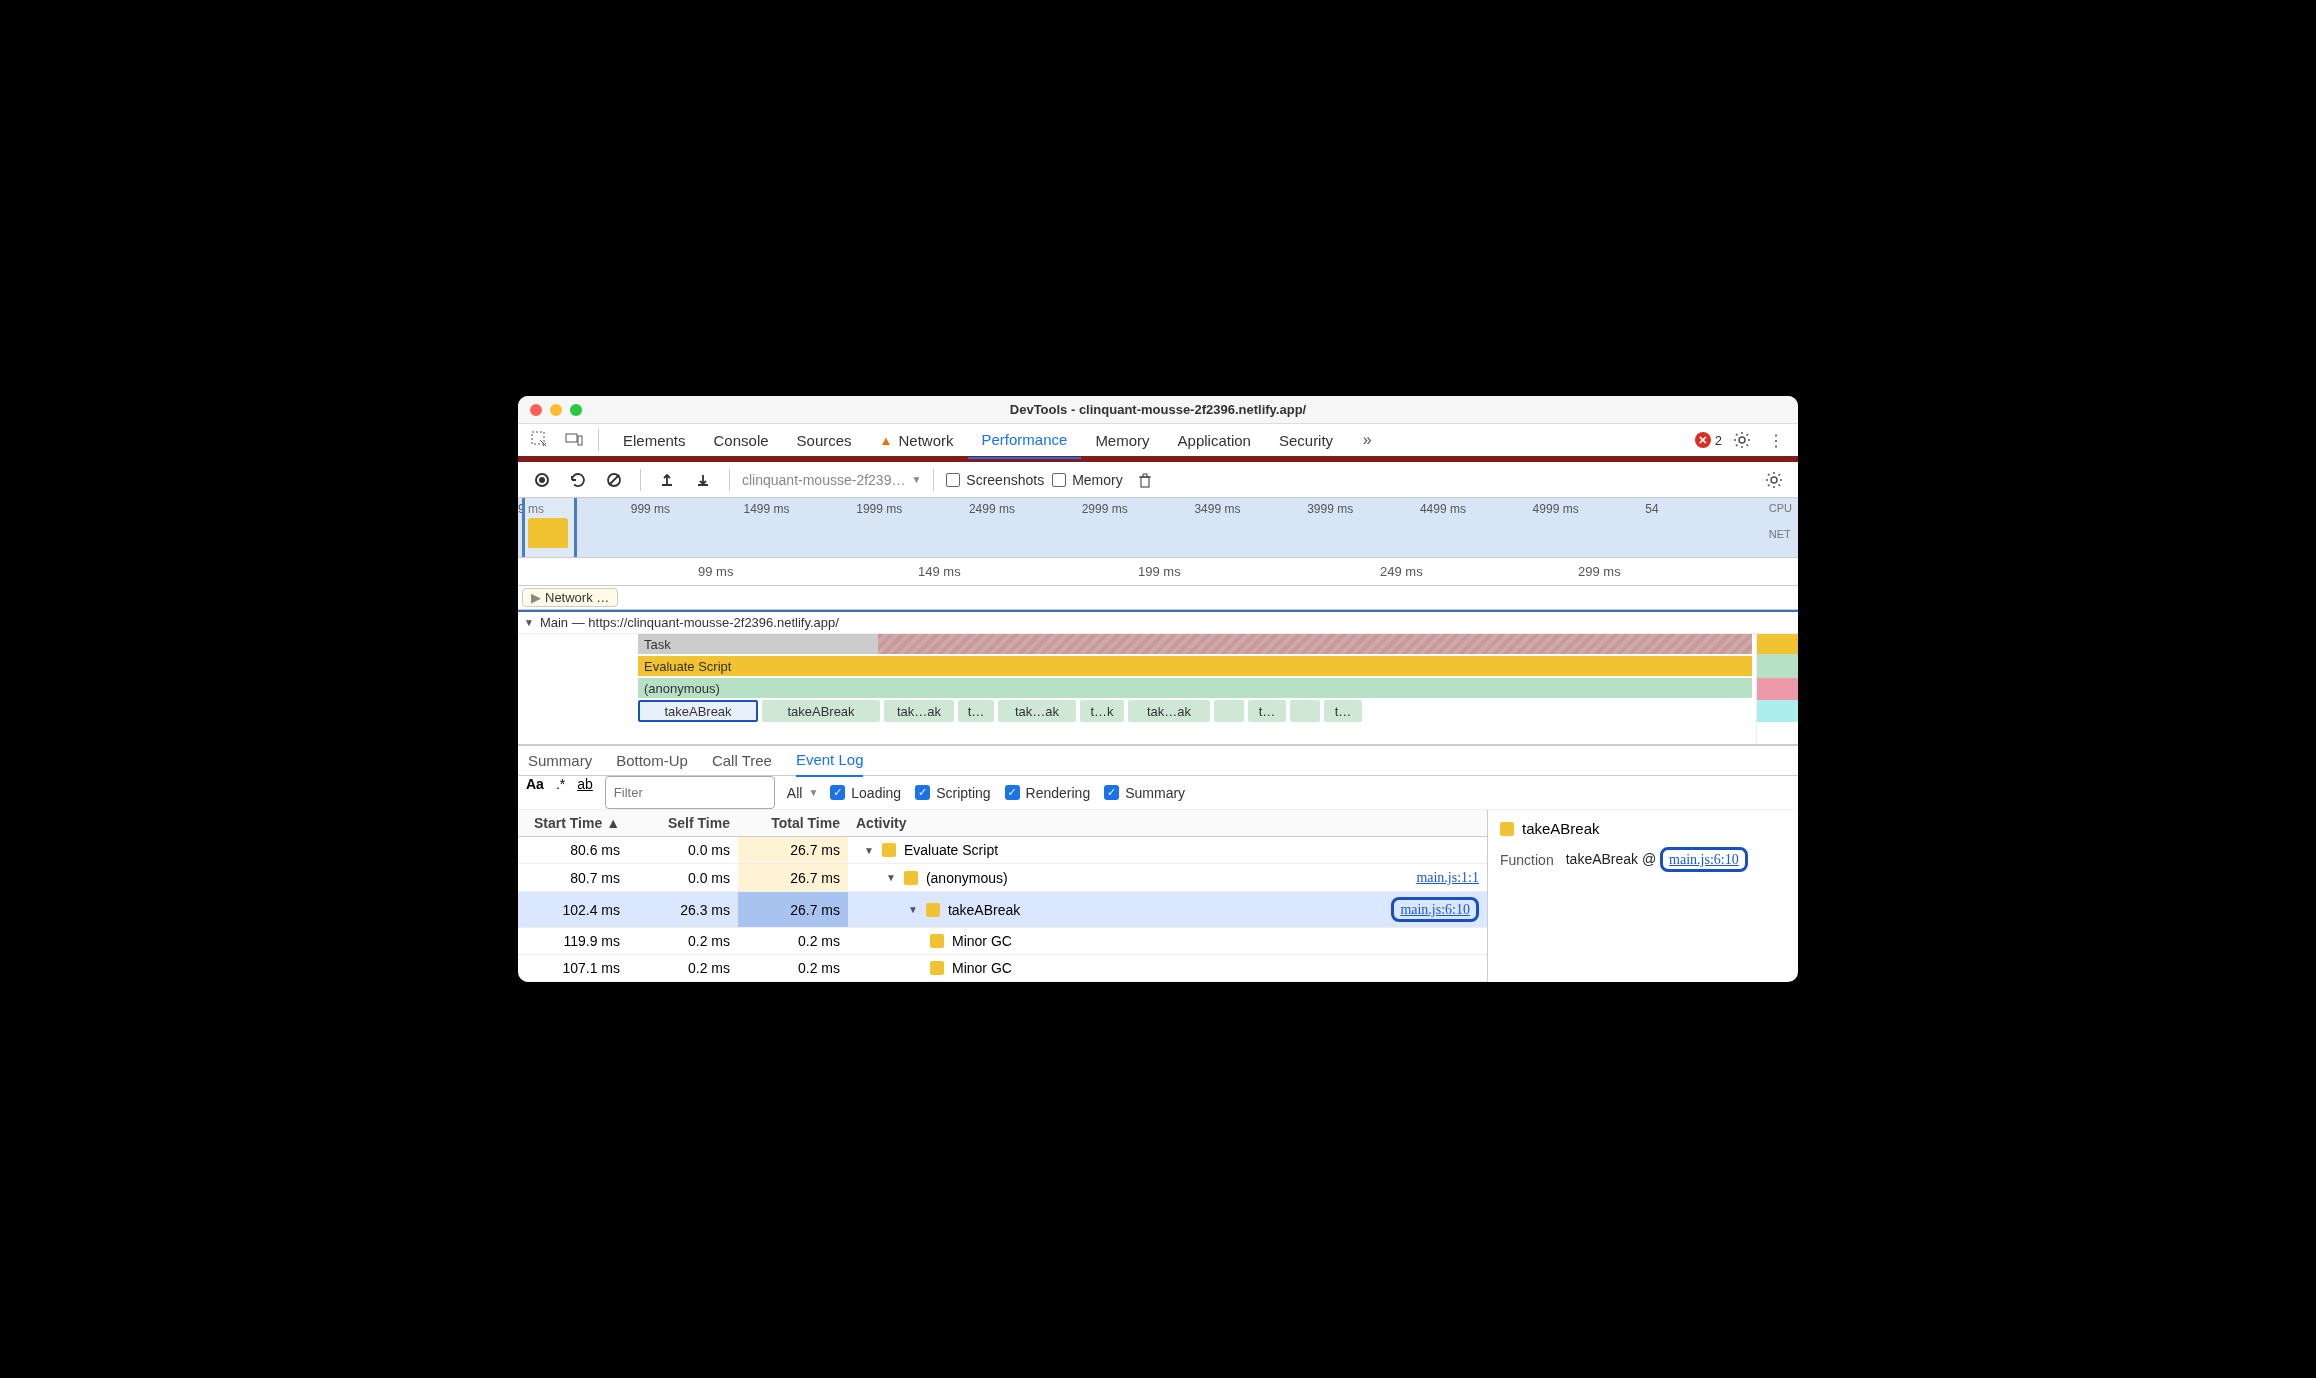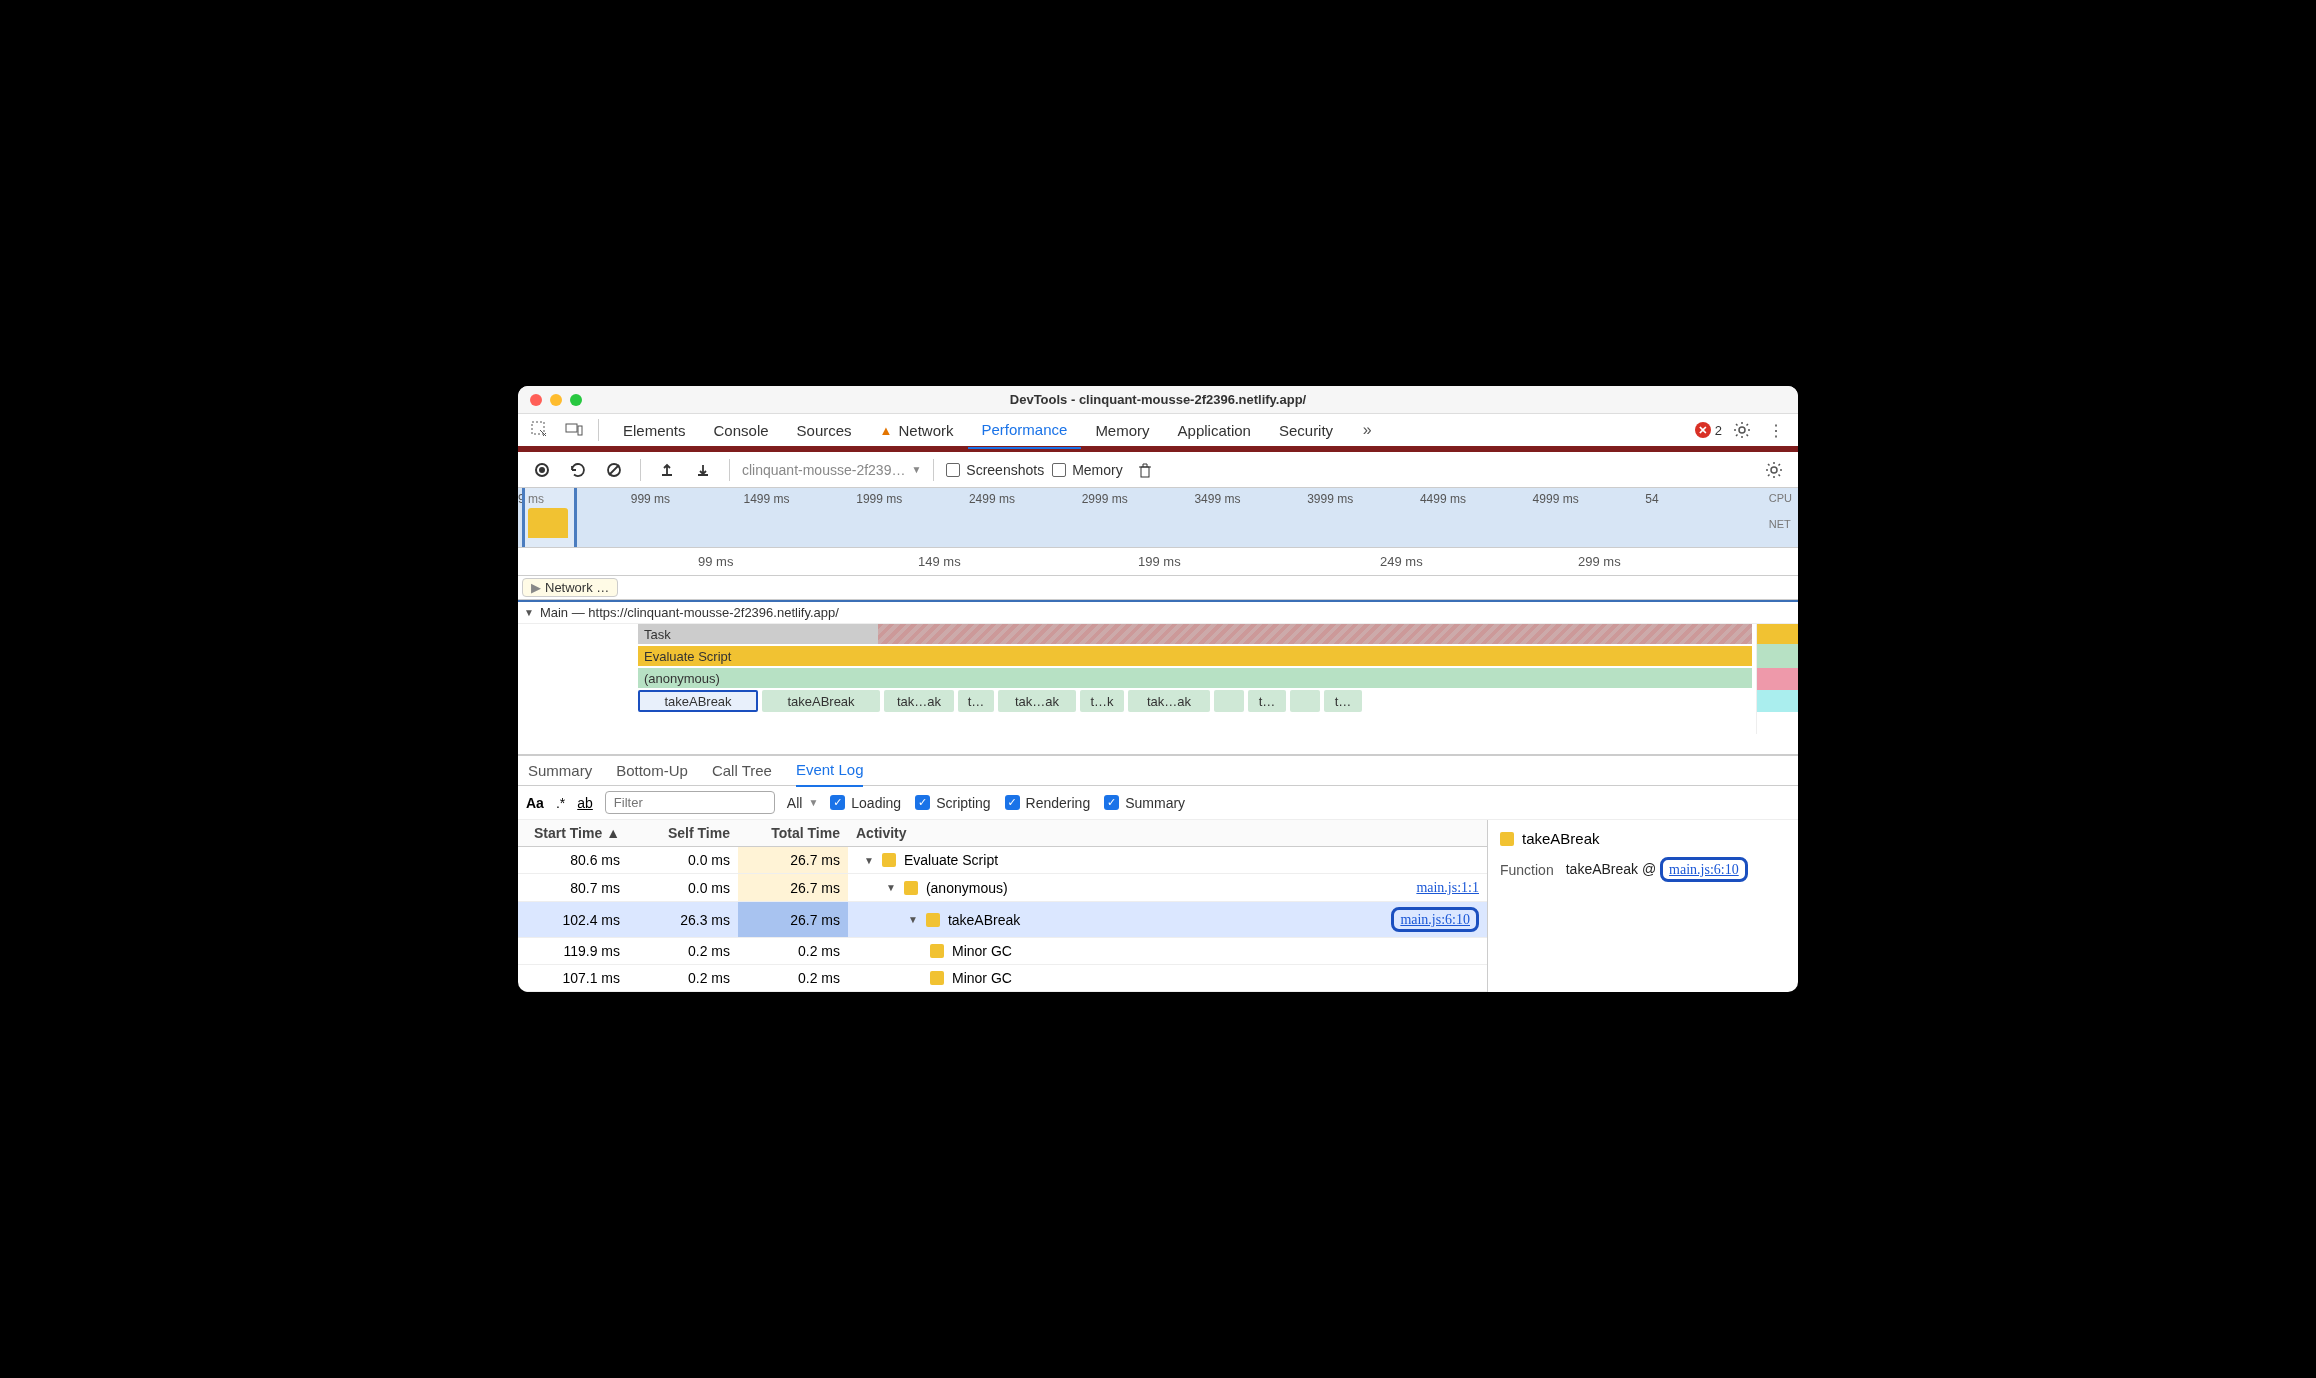--- a/index.html
+++ b/index.html
@@ -35,36 +35,36 @@
   .ov-flame { position:absolute; top:20px; left:10px; width:40px; height:30px; background:#f1c232; border-radius:3px 3px 0 0; }
 
   .timeline-ruler { height:28px; border-bottom:1px solid #ccc; display:flex; align-items:center; font-size:13px; color:#555; position:relative; }
   .ruler-tick { position:absolute; }
   .network-row { position:relative; height:24px; border-bottom:1px solid #ccc; }
   .net-pill { position:absolute; left:4px; top:2px; background:#fffbe6; border:1.5px solid #ccc; border-radius:4px; font-size:13px; padding:1px 8px; display:flex; align-items:center; gap:4px; color:#333; }
 
   .main-header { height:24px; display:flex; align-items:center; font-size:13px; color:#333; padding-left:6px; gap:6px; border-bottom:1px solid #eee; border-top:2px solid #3b6fb6;}
   .tri { font-size:10px; color:#555; }
 
-  .flame { position:relative; height:130px; overflow:hidden; background:#fff; }
+  .flame { position:relative; height:110px; overflow:hidden; background:#fff; }
   .frow { position:absolute; left:120px; right:46px; height:20px; font-size:13px; display:flex; align-items:center; padding-left:6px; color:#333; overflow:hidden; white-space:nowrap; }
   .frow.task { top:0; background:#ccc; }
   .frow.task::after{content:"";position:absolute;left:240px;right:0;top:0;bottom:0;background:repeating-linear-gradient(135deg,#c99,#c99 4px,#caa 4px,#caa 8px);}
   .frow.eval { top:22px; background:#f1c232; }
   .frow.anon { top:44px; background:#b7e1c4; }
   .calls-row { position:absolute; top:66px; left:120px; right:46px; height:22px; display:flex; gap:4px; }
   .call { background:#cfe8d6; border-radius:2px; font-size:13px; display:flex; align-items:center; justify-content:center; color:#333; overflow:hidden; white-space:nowrap; padding:0 4px; }
   .call.sel { border:2.5px solid #1a4fbf; background:#e8f0fb; }
   .small-stack { position:absolute; top:0; right:0; width:42px; height:110px; background:linear-gradient(#f1c232 0 20px,#b7e1c4 20px 44px,#e9a 44px 66px,#aee 66px 88px,#fff 88px 100%); border-left:1px solid #eee;}
 
   .detail-tabs { height:32px; border-top:2px solid #ccc; border-bottom:1px solid #ccc; display:flex; align-items:center; gap:24px; padding-left:10px; font-size:15px; }
   .dtab { color:#555; cursor:pointer; height:32px; display:flex; align-items:center; }
   .dtab.active { color:#1a73e8; border-bottom:2px solid #1a73e8; }
 
-  .filter-bar { height:34px; display:flex; align-items:center; gap:12px; padding:0 8px; border-bottom:1px solid #eee; font-size:14px; }
+  .filter-bar { height:34px; display:flex; gap:12px; padding:0 8px; border-bottom:1px solid #eee; font-size:14px; }
   .filter-bar .txt-input { border:1px solid #aaa; border-radius:4px; padding:3px 8px; width:170px; font-size:13px; }
   .cb { width:15px; height:15px; background:#1a73e8; border-radius:3px; display:inline-flex; align-items:center; justify-content:center; color:#fff; font-size:11px; }
 
   .split { display:flex; }
   .table-pane { flex:1; border-right:1px solid #ccc; }
   .side-pane { width:310px; padding:10px 12px; font-size:14px; }
 
   table { width:100%; border-collapse:collapse; font-size:14px; }
   th,td { text-align:left; padding:5px 8px; border-bottom:1px solid #eee; white-space:nowrap; }
   th { color:#444; font-weight:700; border-bottom:1px solid #ccc; background:#fafafa; }

